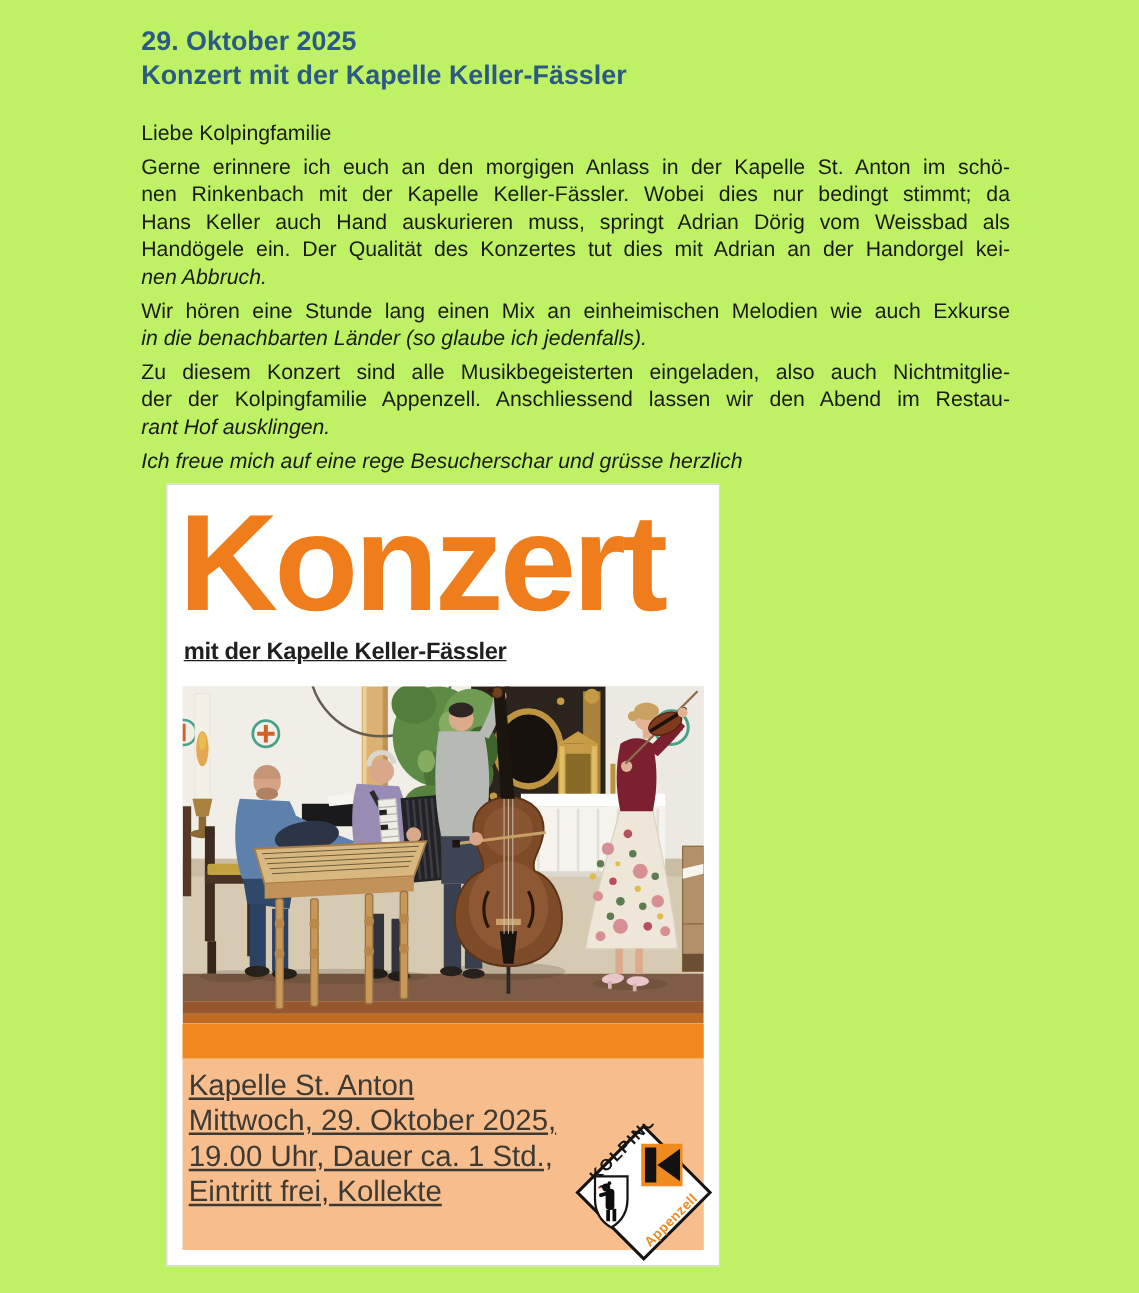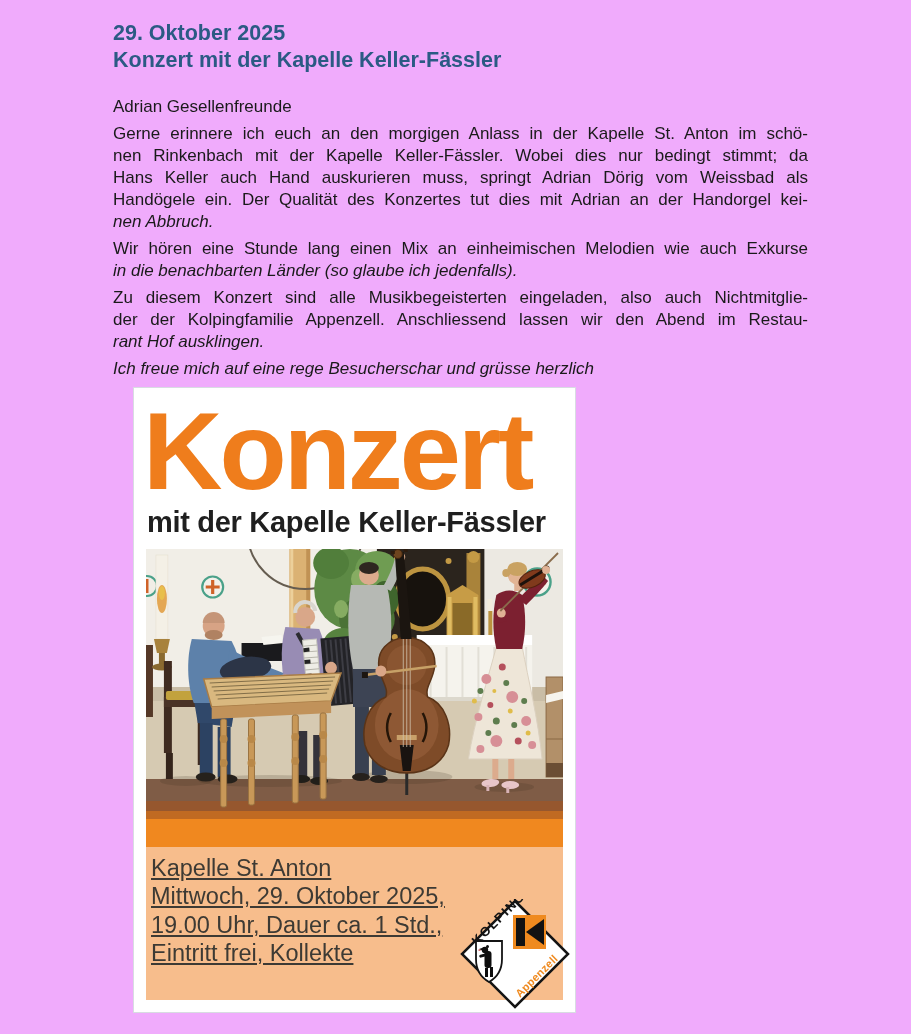--- a/index.html
+++ b/index.html
@@ -1,50 +1,50 @@
 <!DOCTYPE html>
 <html><head>
 <meta charset="utf-8">
 <style>
   html,body{margin:0;padding:0;background:#ffffff;}
-  .page{position:relative;width:911px;height:1034px;background:#f0abfc;overflow:hidden;
+  .page{position:relative;width:911px;height:1034px;background:#bef264;overflow:hidden;
         font-family:"Liberation Sans",sans-serif;color:#1a1a1a;}
   .content{position:absolute;left:113px;top:20px;width:695px;}
   .h-line{color:#2b5a84;font-size:21.5px;font-weight:bold;line-height:27px;}
   .salutation{margin-top:22px;font-size:17px;line-height:22px;}
   .para{margin-top:4px;font-size:17px;line-height:22px;width:695px;}
   .para.gap{margin-top:5px;}
   .jline{text-align:justify;text-align-last:justify;}
   .jlast{text-align:left;font-style:italic;}
   .signature{margin-top:4px;margin-left:470px;font-size:17px;line-height:22px;}
 
   .poster{margin:7px 0 0 20px;width:443px;box-sizing:border-box;border:1px solid #d8dce2;
           background:#ffffff;padding:12px;}
   .poster-headline{color:#ef7d1c;font-weight:bold;font-size:110px;line-height:97px;
                    letter-spacing:-3px;margin:2px 0 0 -3px;white-space:nowrap;}
-  .poster-sub{color:#1f1f1f;font-weight:bold;font-size:29px;line-height:32px;
-              letter-spacing:-0.3px;margin:7px 0 0 1px;white-space:nowrap;}
+  .poster-sub{color:#1f1f1f;font-weight:bold;font-size:19px;line-height:32px;
+              letter-spacing:-0.3px;margin:7px 0 0 1px;white-space:nowrap;text-decoration:underline;}
   .photo{margin-top:11px;width:417px;height:270px;overflow:hidden;position:relative;background:#f1eee7;}
   .photo svg{display:block;}
   .band{width:417px;height:28px;background:#f0881f;}
   .panel{position:relative;width:417px;height:153px;box-sizing:border-box;background:#f7bd8c;
          padding:7px 0 0 5px;color:#3d3a34;font-size:23.5px;line-height:28.4px;text-decoration:underline;}
   .panel-line{white-space:nowrap;}
   .logo{position:absolute;right:-7px;top:52px;width:110px;height:112px;}
 </style>
 </head>
 <body>
 
 <div class="page">
   <div class="content">
 
     <div class="h-line">29. Oktober 2025</div>
     <div class="h-line">Konzert mit der Kapelle Keller-Fässler</div>
 
-    <div class="salutation">Adrian Gesellenfreunde</div>
+    <div class="salutation">Liebe Kolpingfamilie</div>
 
     <div class="para gap">
       <div class="jline">Gerne erinnere ich euch an den morgigen Anlass in der Kapelle St. Anton im schö-</div>
       <div class="jline">nen Rinkenbach mit der Kapelle Keller-Fässler. Wobei dies nur bedingt stimmt; da</div>
       <div class="jline">Hans Keller auch Hand auskurieren muss, springt Adrian Dörig vom Weissbad als</div>
       <div class="jline">Handögele ein. Der Qualität des Konzertes tut dies mit Adrian an der Handorgel kei-</div>
       <div class="jlast">nen Abbruch.</div>
     </div>
 
     <div class="para gap">

